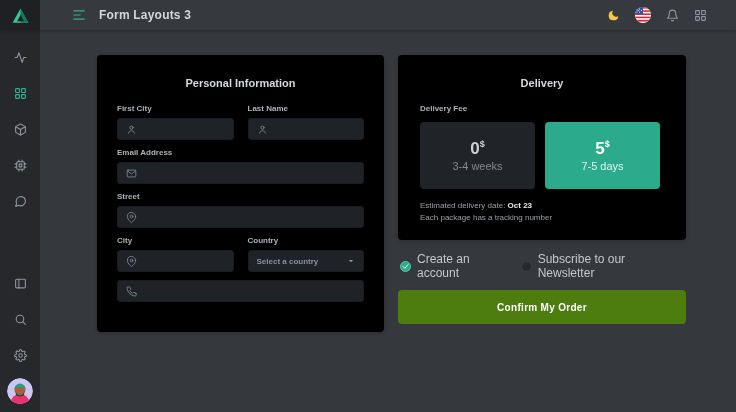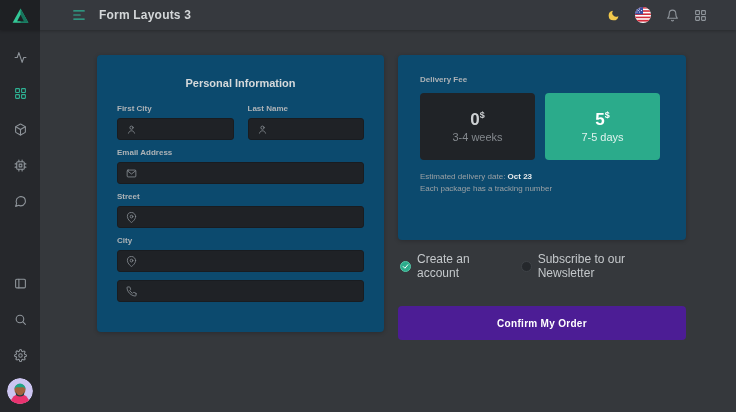--- a/index.html
+++ b/index.html
@@ -29,21 +29,21 @@
   .ic { fill:none; stroke:#8f959b; stroke-width:2; stroke-linecap:round; stroke-linejoin:round; display:block; }
   .ic-green { stroke:#2eb294; }
   .ic-input { stroke:#878d93; stroke-width:1.8; }
 
   
   .main { position:absolute; left:40px; top:30px; right:0; bottom:0; padding:25px 50px 0 57px;
           display:flex; gap:14px; }
   .col-left  { width:287px; flex:0 0 287px; }
   .col-right { width:288px; flex:0 0 288px; display:flex; flex-direction:column; }
 
-  .card { background:#0c4a6e; border-radius:4px; box-shadow:0 1px 4px rgba(0,0,0,.22); }
+  .card { background:#000000; border-radius:4px; box-shadow:0 1px 4px rgba(0,0,0,.22); }
   .card-title { text-align:center; color:#d6d9db; font-size:11px; font-weight:700; margin:2px 0 15px; }
 
   
   .card.personal { height:277px; padding:20px 20px 0; }
   .field-label { font-size:8px; color:#aeb3b7; font-weight:600; margin-bottom:5px; }
   .input { height:22px; background:#1f2226; border:1px solid #191c20; border-radius:3px;
            display:flex; align-items:center; padding:0 8px; cursor:text; }
   .frow { display:flex; gap:14px; }
   .fcol { flex:1; min-width:0; }
   .fgap { height:8px; }
@@ -67,21 +67,21 @@
   .option.selected .duration { color:rgba(255,255,255,.85); }
   .estimate { margin-top:11px; font-size:8px; color:#9aa0a4; line-height:1.55; }
   .estimate .strong { color:#e9ebec; font-weight:700; }
 
   
   .checkbox-row { display:flex; align-items:center; margin-top:12px; padding-left:2px; }
   .cbx { width:11px; height:11px; border-radius:50%; display:flex; align-items:center; justify-content:center; cursor:pointer; flex:0 0 auto; }
   .cbx.checked { background:#2bab8b; border:1px solid #56c9a9; }
   .cbx.unchecked { background:#25282c; border:1px solid #3e4247; }
   .cbx-label { font-size:12px; color:#c4c8cb; margin:0 15px 0 6px; cursor:pointer; }
-  .confirm-btn { margin-top:26px; height:34px; width:100%; background:#4c1d95; border:none; border-radius:4px;
+  .confirm-btn { margin-top:10px; height:34px; width:100%; background:#4d7c0f; border:none; border-radius:4px;
                  color:#fff; font-weight:700; font-size:10px; letter-spacing:.3px;
                  font-family:"Liberation Sans", sans-serif; cursor:pointer; }
 </style>
 </head>
 <body>
 
 <header class="header">
   <div class="logo-box">
     <svg width="19" height="19" viewBox="0 0 24 24">
       <path d="M12 3 L22 21 L2 21 Z" fill="#33c796"></path>
@@ -274,33 +274,43 @@
       <div class="frow">
         <div class="fcol">
           <div class="field-label">City</div>
           <div class="input">
             <svg class="ic ic-input" width="11" height="11" viewBox="0 0 24 24">
               <path d="M21 10c0 7-9 13-9 13s-9-6-9-13a9 9 0 0 1 18 0z"></path>
                 <circle cx="12" cy="10" r="3"></circle>
             </svg>
           </div>
         </div>
+        <div class="fcol">
+          <div class="field-label">Country</div>
+          <div class="input select">
+            <span class="select-value">Select a country</span>
+            <svg class="chev" width="8" height="8" viewBox="0 0 24 24">
+              <path d="M5 9 L12 16 L19 9 Z" fill="#878d93"></path>
+            </svg>
+          </div>
+        </div>
       </div>
       <div class="fgap"></div>
 
       <div class="input">
         <svg class="ic ic-input" width="11" height="11" viewBox="0 0 24 24">
           <path d="M22 16.92v3a2 2 0 0 1-2.18 2 19.79 19.79 0 0 1-8.63-3.07 19.5 19.5 0 0 1-6-6 19.79 19.79 0 0 1-3.07-8.67A2 2 0 0 1 4.11 2h3a2 2 0 0 1 2 1.72c.127.96.361 1.903.7 2.81a2 2 0 0 1-.45 2.11L8.09 9.91a16 16 0 0 0 6 6l1.27-1.27a2 2 0 0 1 2.11-.45c.907.339 1.85.573 2.81.7A2 2 0 0 1 22 16.92z"></path>
         </svg>
       </div>
     </section>
   </div>
 
   <div class="col-right">
     <section class="card delivery">
+      <div class="card-title">Delivery</div>
       <div class="fee-label">Delivery Fee</div>
 
       <div class="options">
         <div class="option unselected">
           <div class="price"><span>0</span><span class="cur">$</span></div>
           <div class="duration">3-4 weeks</div>
         </div>
         <div class="option selected">
           <div class="price"><span>5</span><span class="cur">$</span></div>
           <div class="duration">7-5 days</div>

